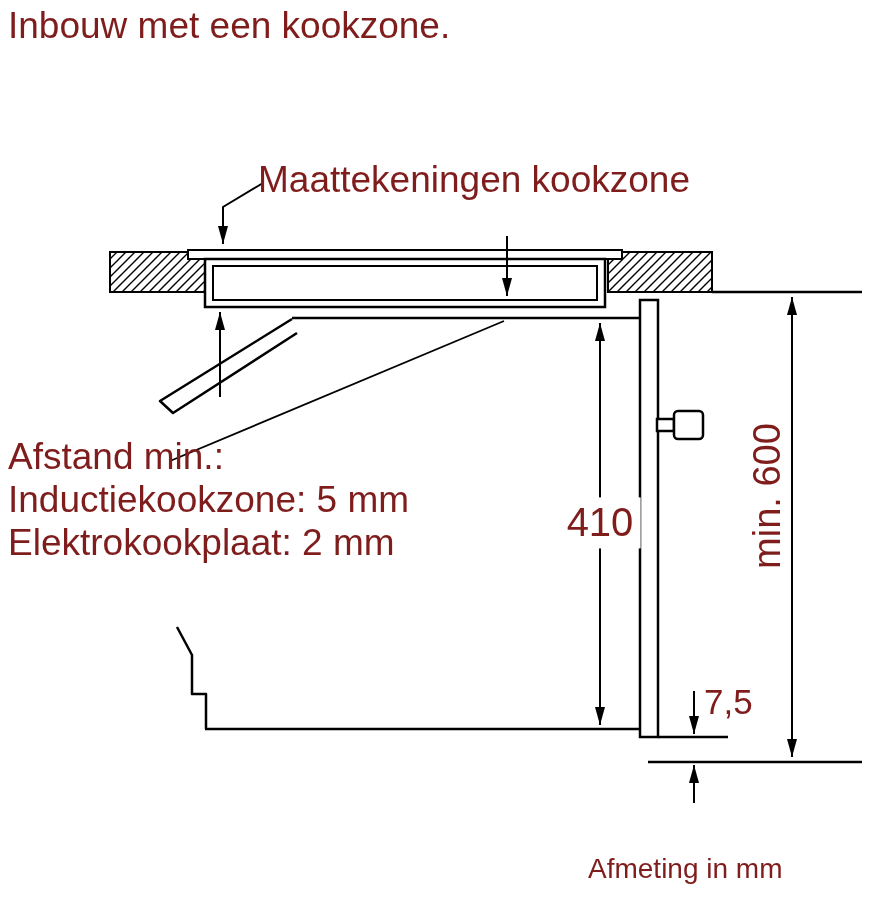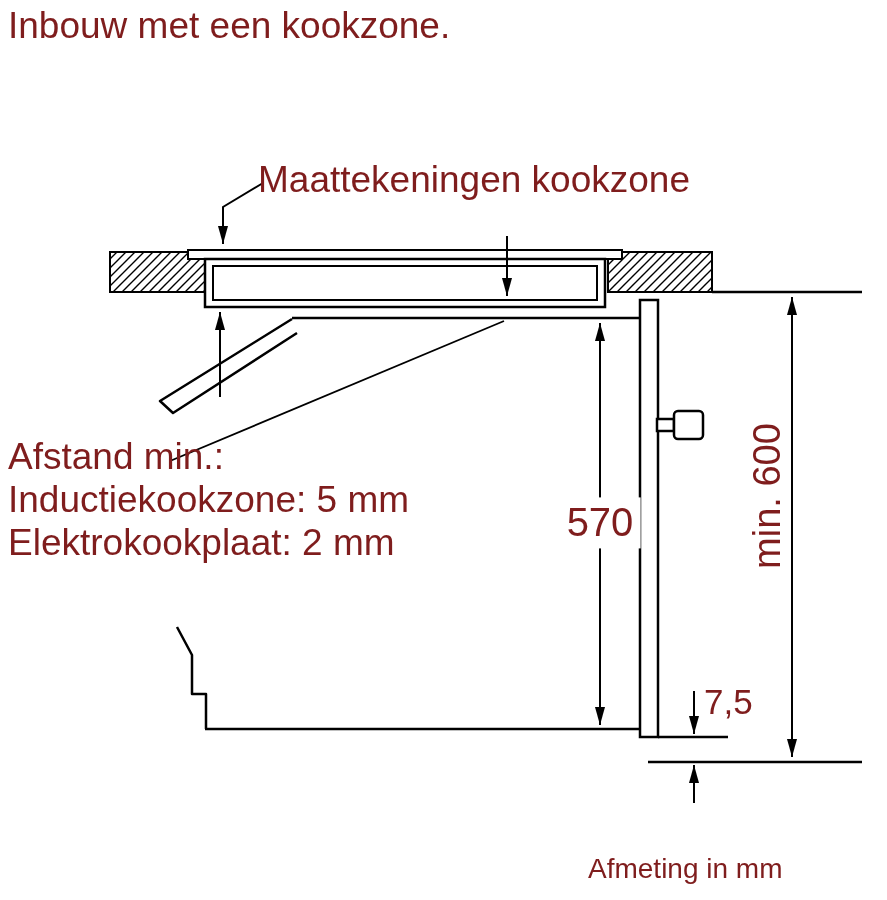--- a/index.html
+++ b/index.html
@@ -91,19 +91,19 @@
   <div class="txt callout">
     <div>Maattekeningen kookzone</div>
   </div>
 
   <div class="txt clearances">
     <div>Afstand min.:</div>
     <div>Inductiekookzone: 5 mm</div>
     <div>Elektrokookplaat: 2 mm</div>
   </div>
 
-  <div class="txt dim-570">570</div>
+  <div class="txt dim-570">410</div>
   <div class="txt dim-600">min. 600</div>
   <div class="txt dim-75">7,5</div>
 
   <div class="txt footer">Afmeting in mm</div>
 
 </div>
 
 </body></html>

